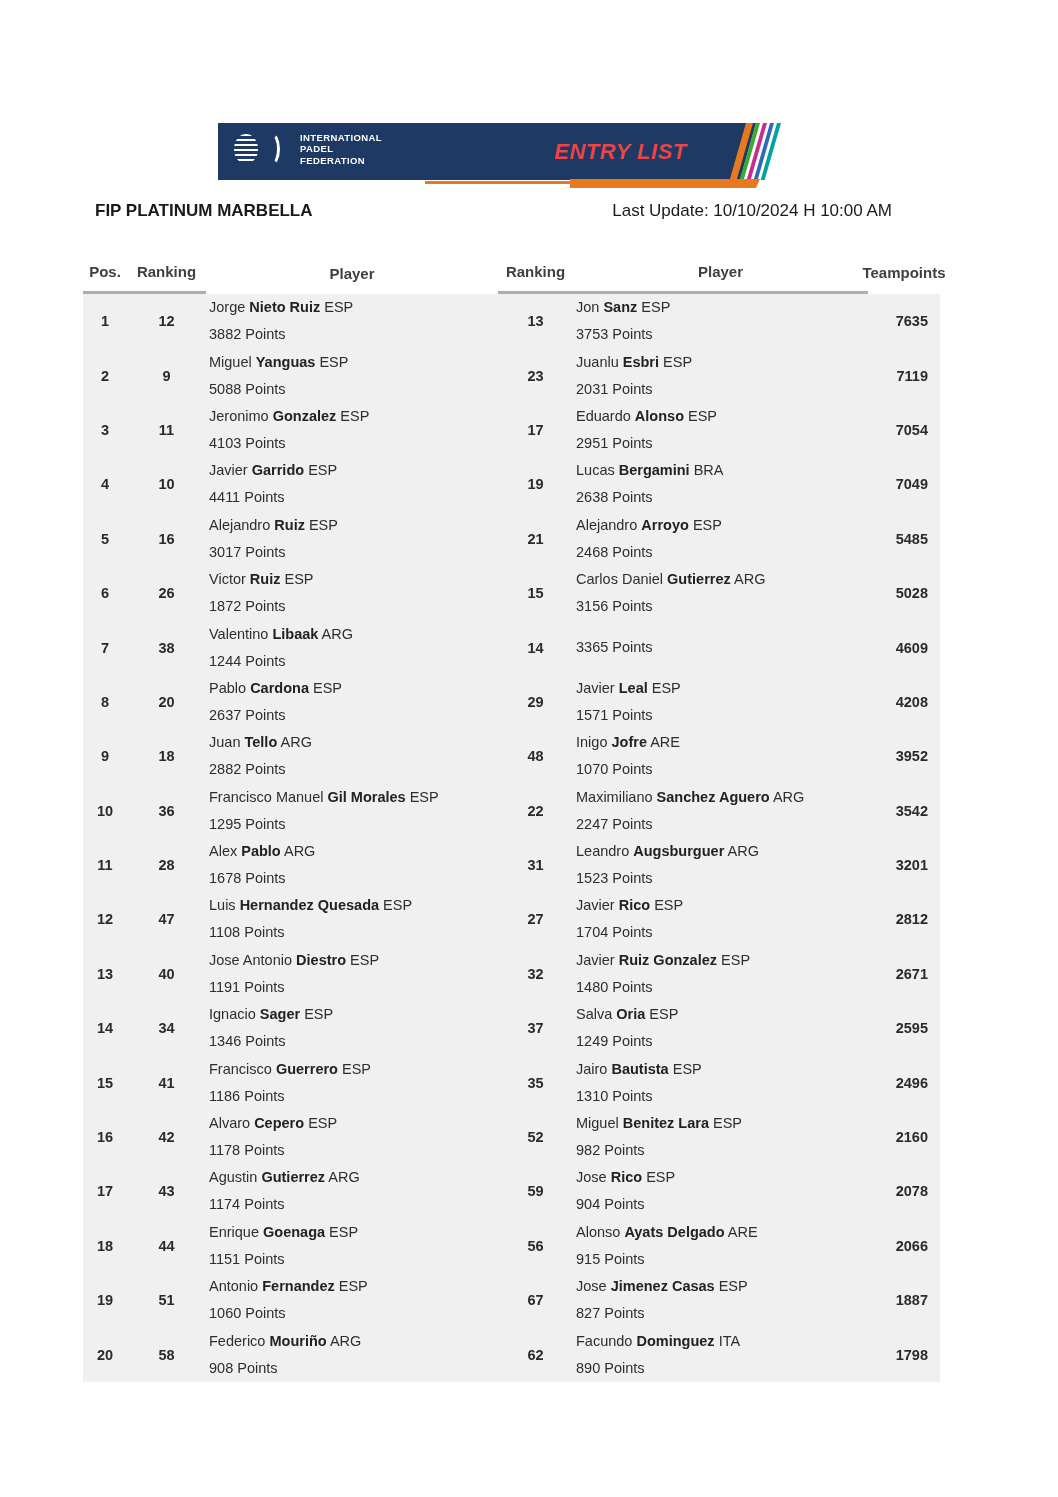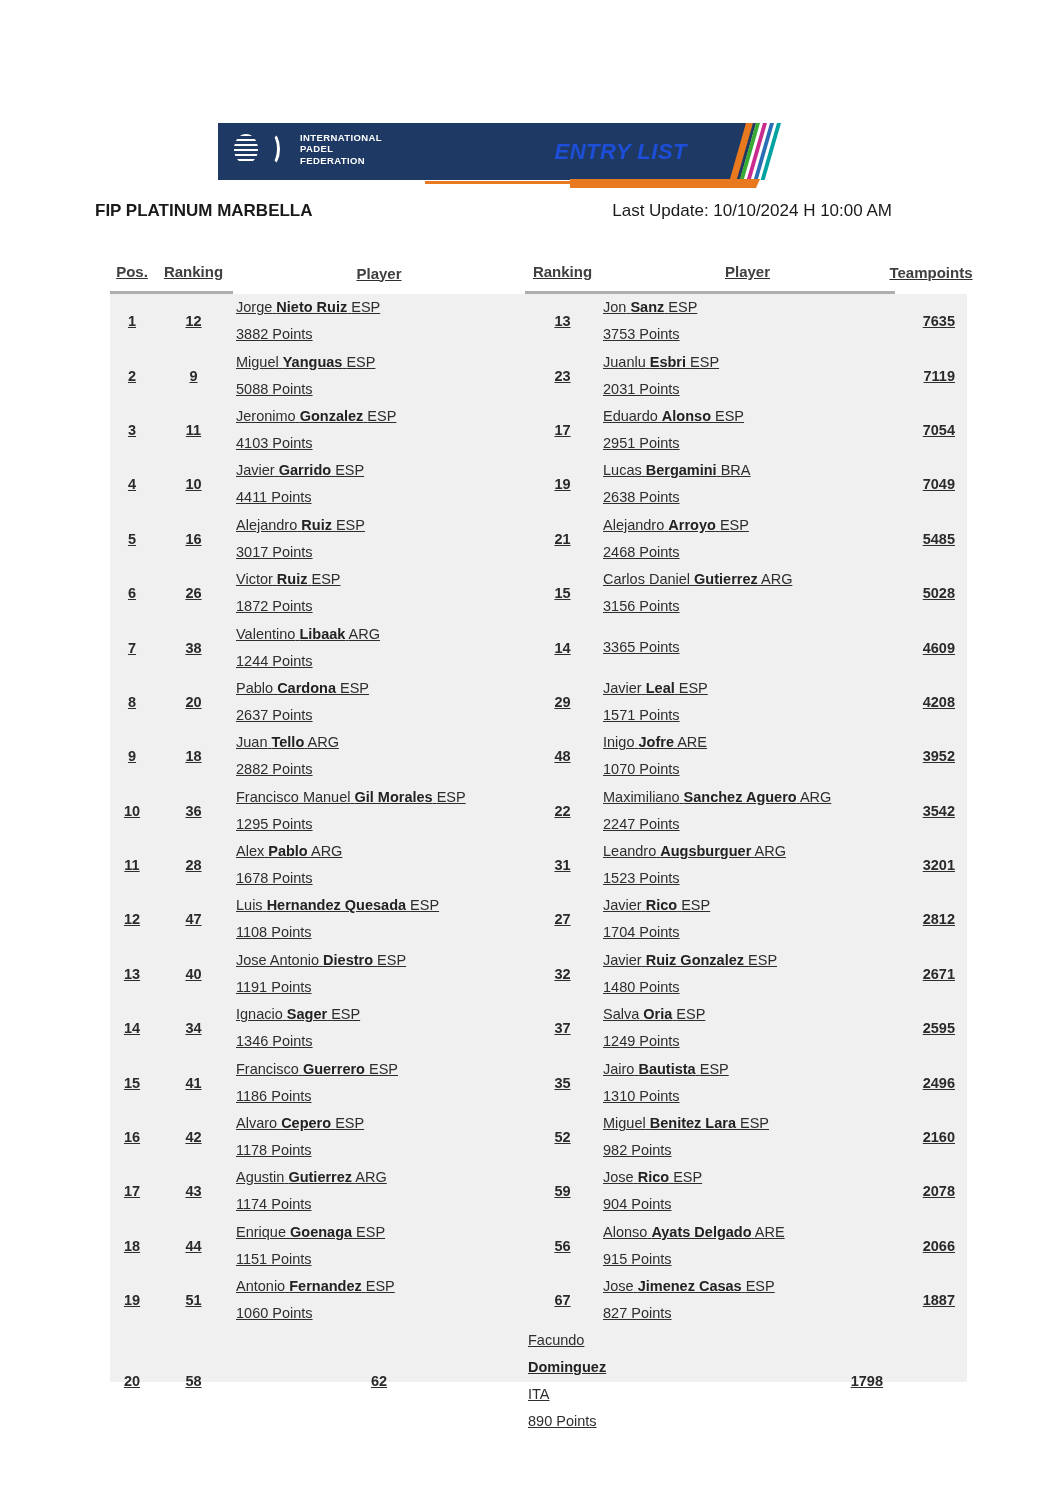--- a/index.html
+++ b/index.html
@@ -13,34 +13,34 @@
               clip-path:polygon(0 0, 100% 0, calc(100% - 16px) 100%, 0 100%); }
   .stripes { position:absolute; top:8px; left:528px; height:57px; display:flex; gap:3px;
              transform:skewX(-16deg); transform-origin:top left; }
   .stripe { height:100%; }
   .logo { position:absolute; left:16px; top:17px; display:flex; align-items:center; gap:20px; }
   .logo-ball { width:24px; height:30px; border-radius:50%;
                background:repeating-linear-gradient(#ffffff 0 2px, transparent 2px 5px); }
   .logo-arc { width:18px; height:34px; border:3px solid transparent; border-right:3px solid #ffffff;
               border-radius:50%; margin-left:-16px; }
   .logo-text { color:#ffffff; font-weight:bold; font-size:9.5px; line-height:1.2; letter-spacing:.4px; }
-  .entry-list { position:absolute; right:88px; top:24px; color:#1d4ed8; font-weight:bold;
+  .entry-list { position:absolute; right:88px; top:24px; color:#ef4444; font-weight:bold;
                 font-style:italic; font-size:22px; letter-spacing:.5px; }
   .orange-thin { position:absolute; left:207px; top:66px; width:148px; height:3px; }
   .orange-thick { position:absolute; left:352px; top:64px; width:190px; height:9px;
                   clip-path:polygon(0 0,100% 0,calc(100% - 4px) 100%,0 100%); }
 
   
   .title-row { position:absolute; left:95px; top:201px; width:857px; display:flex;
                justify-content:space-between; align-items:baseline; }
   .event-title { font-weight:bold; font-size:17px; color:#1a1a1a; }
   .last-update { font-size:17px; color:#1a1a1a; margin-right:60px; }
 
   
-  .entry-table { position:absolute; left:110px; top:252px; width:857px;text-decoration:underline; }
+  .entry-table { position:absolute; left:83px; top:252px; width:857px; }
   .t-head { display:grid; grid-template-columns:44px 79px 292px 75px 295px 72px; height:42px;
             align-items:center; font-weight:bold; font-size:15px; color:#404040; }
   .t-head .c { text-align:center; height:100%; display:flex; align-items:center; justify-content:center; }
   .t-head .c.bordered { border-bottom:3px solid #aeaeae; }
   .t-head .team-h { line-height:1.15; text-align:center; }
   .t-body { background:#f0f0f0; }
   .t-row { display:grid; grid-template-columns:44px 79px 292px 75px 295px 72px; height:54.4px;
            align-items:center; font-size:14.5px; }
   .cell-num { text-align:center; font-weight:bold; color:#2a2a2a; }
   .cell-player { padding-left:3px; line-height:27px; color:#2e2e2e; }
@@ -373,20 +373,24 @@
     <div class="cell-player">
       <div><span class="fn">Jose</span> <b class="ln">Jimenez Casas</b> <span class="cc">ESP</span></div>
       <div class="pp">827 Points</div>
     </div>
     <div class="cell-team">1887</div>
   </div>
 
   <div class="t-row">
     <div class="cell-num">20</div>
     <div class="cell-num">58</div>
+    <div class="cell-player">
+      <div><span class="fn">Federico</span> <b class="ln">Mouriño</b> <span class="cc">ARG</span></div>
+      <div class="pp">908 Points</div>
+    </div>
     <div class="cell-num">62</div>
     <div class="cell-player">
       <div><span class="fn">Facundo</span> <b class="ln">Dominguez</b> <span class="cc">ITA</span></div>
       <div class="pp">890 Points</div>
     </div>
     <div class="cell-team">1798</div>
   </div>
 </div>
   </div>
 

